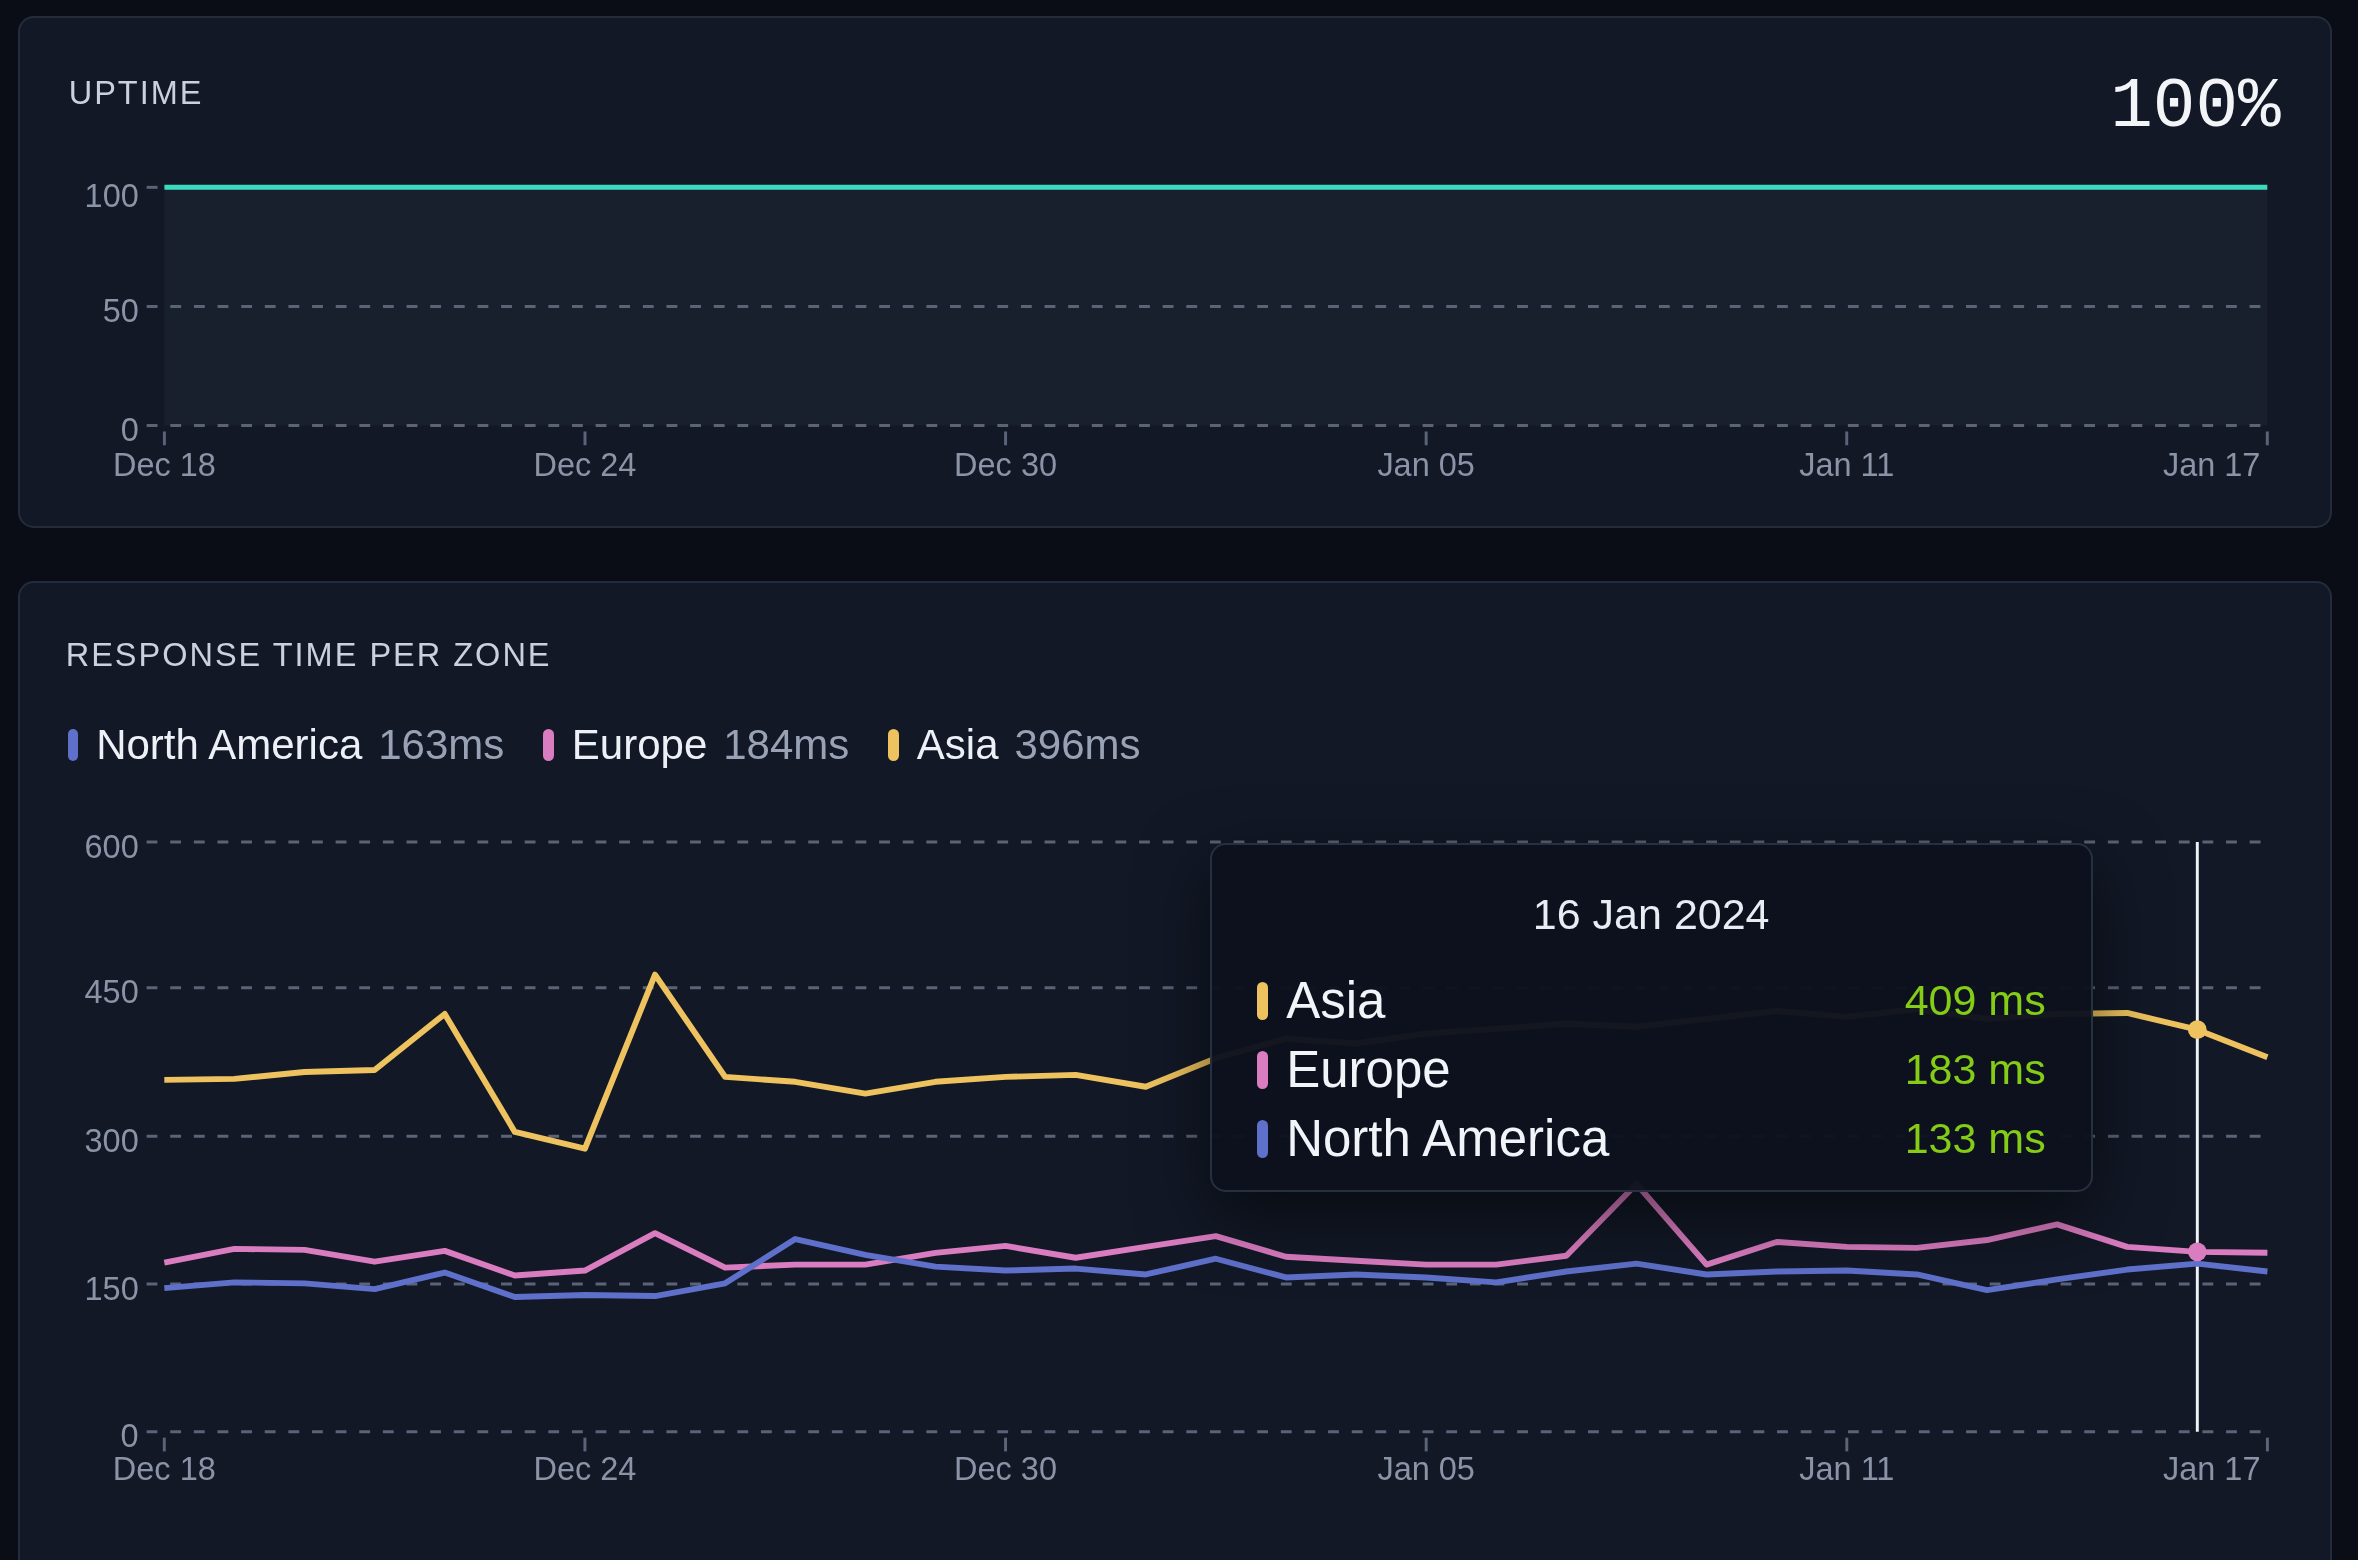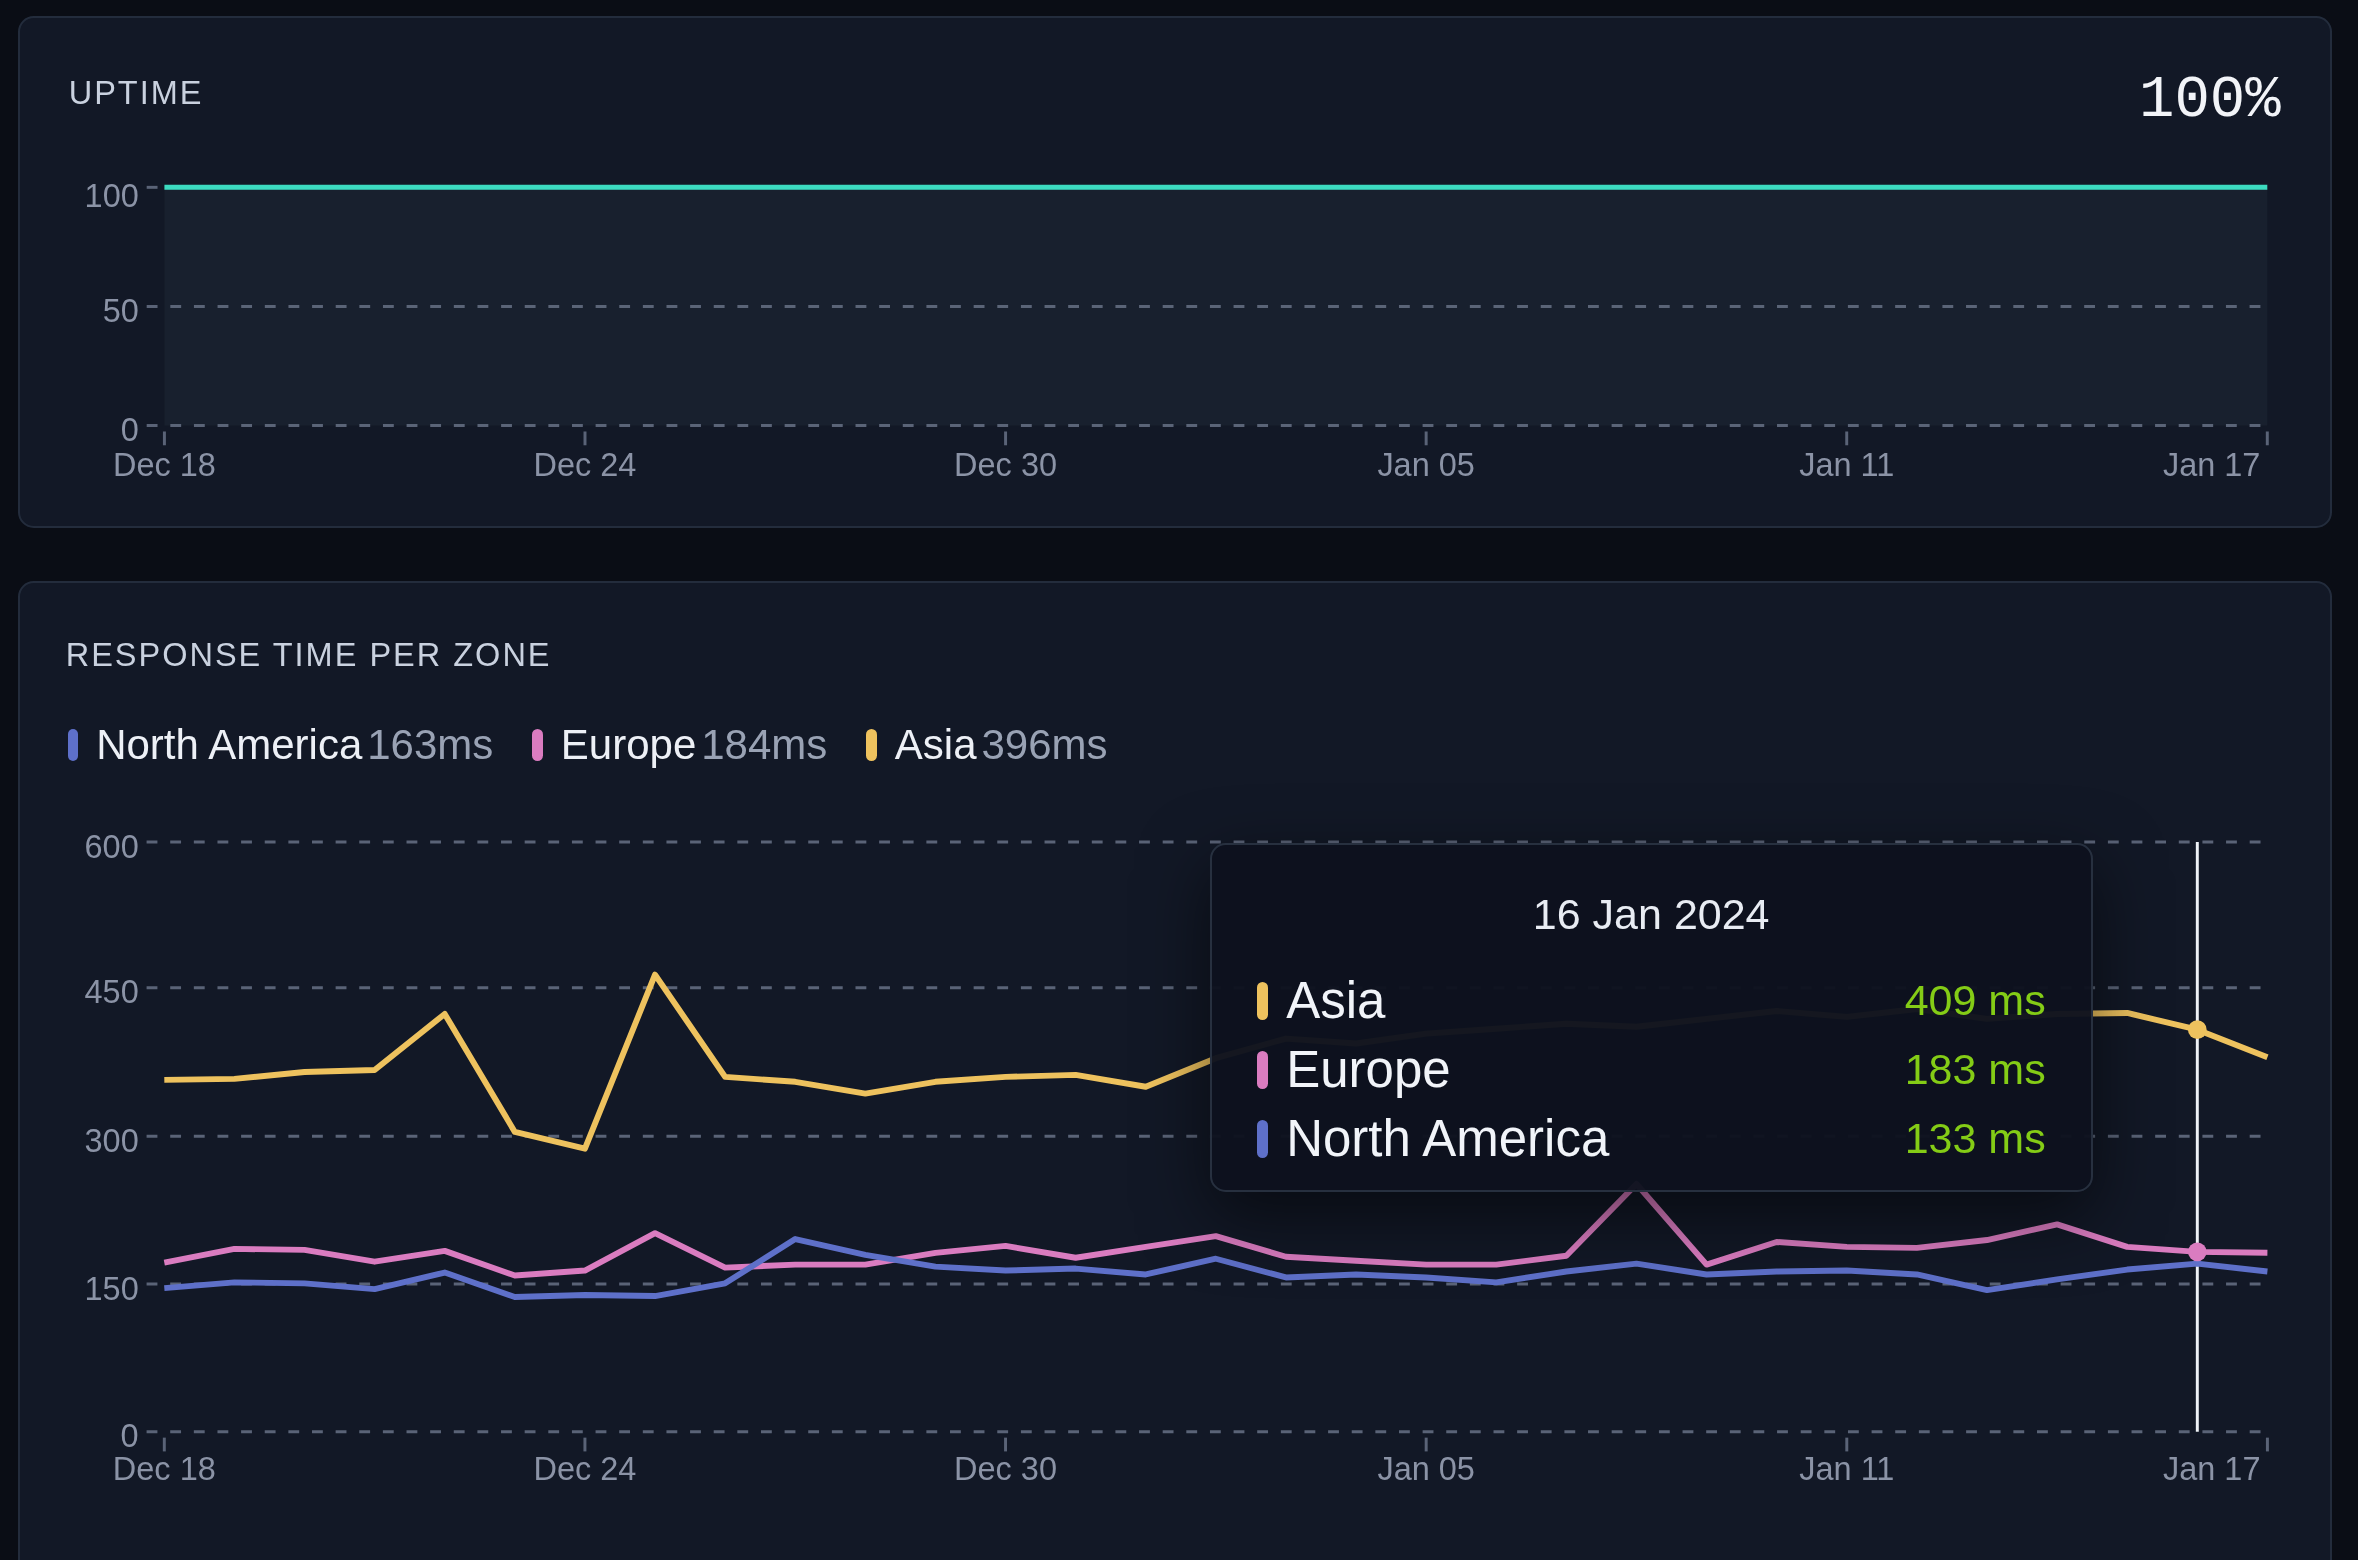--- a/index.html
+++ b/index.html
@@ -1,27 +1,27 @@
 <!DOCTYPE html>
 <html><head>
 <meta charset="utf-8">
 <style>
   html,body{margin:0;padding:0;}
   body{width:2358px;height:1560px;background:#0a0d15;font-family:"Liberation Sans",sans-serif;position:relative;overflow:hidden;}
   .card{position:absolute;background:#121826;border:2px solid #232c3c;border-radius:15.8px;box-sizing:border-box;}
   #card1{left:17.7px;top:15.8px;width:2314px;height:512px;}
   #card2{left:17.7px;top:581px;width:2314px;height:1060px;}
   .title{position:absolute;font-size:32.5px;font-weight:500;letter-spacing:2px;color:#c9d1df;}
-  #uptimePct{position:absolute;right:49px;top:49px;font-family:"Liberation Mono",monospace;font-size:59px;font-weight:500;color:#f2f4f8;}
+  #uptimePct{position:absolute;right:49px;top:49px;font-family:"Liberation Mono",monospace;font-size:71px;font-weight:500;color:#f2f4f8;}
   svg{position:absolute;left:0;top:0;}
   .legend{position:absolute;left:48px;top:138px;display:flex;align-items:center;font-size:42px;}
   .legend .item{display:flex;align-items:center;margin-right:39px;}
   .pill{width:10.8px;height:32.5px;border-radius:5.9px;margin-right:17.7px;}
   .lname{color:#edf0f6;}
-  .lval{color:#99a2b4;margin-left:5px;}
+  .lval{color:#99a2b4;margin-left:16px;}
   #tooltip{position:absolute;left:1190px;top:260px;width:883px;height:349px;box-sizing:border-box;
     background:rgba(13,18,30,0.97);border:2px solid #27303f;border-radius:15.8px;
     box-shadow:0 23.6px 69px rgba(0,0,0,0.55);padding:39px 45px;}
   #tooltip .tdate{font-size:43px;color:#e8ecf3;margin-top:5.9px;text-align:center;}
   .trow{display:flex;align-items:center;height:69px;}
   .trow .pill{width:11.8px;height:38px;}
   .trow .tname{font-size:51px;color:#f1f4f9;}
   .trow .tval{margin-left:auto;font-size:43px;color:#84cc16;}
 </style>
 </head>

